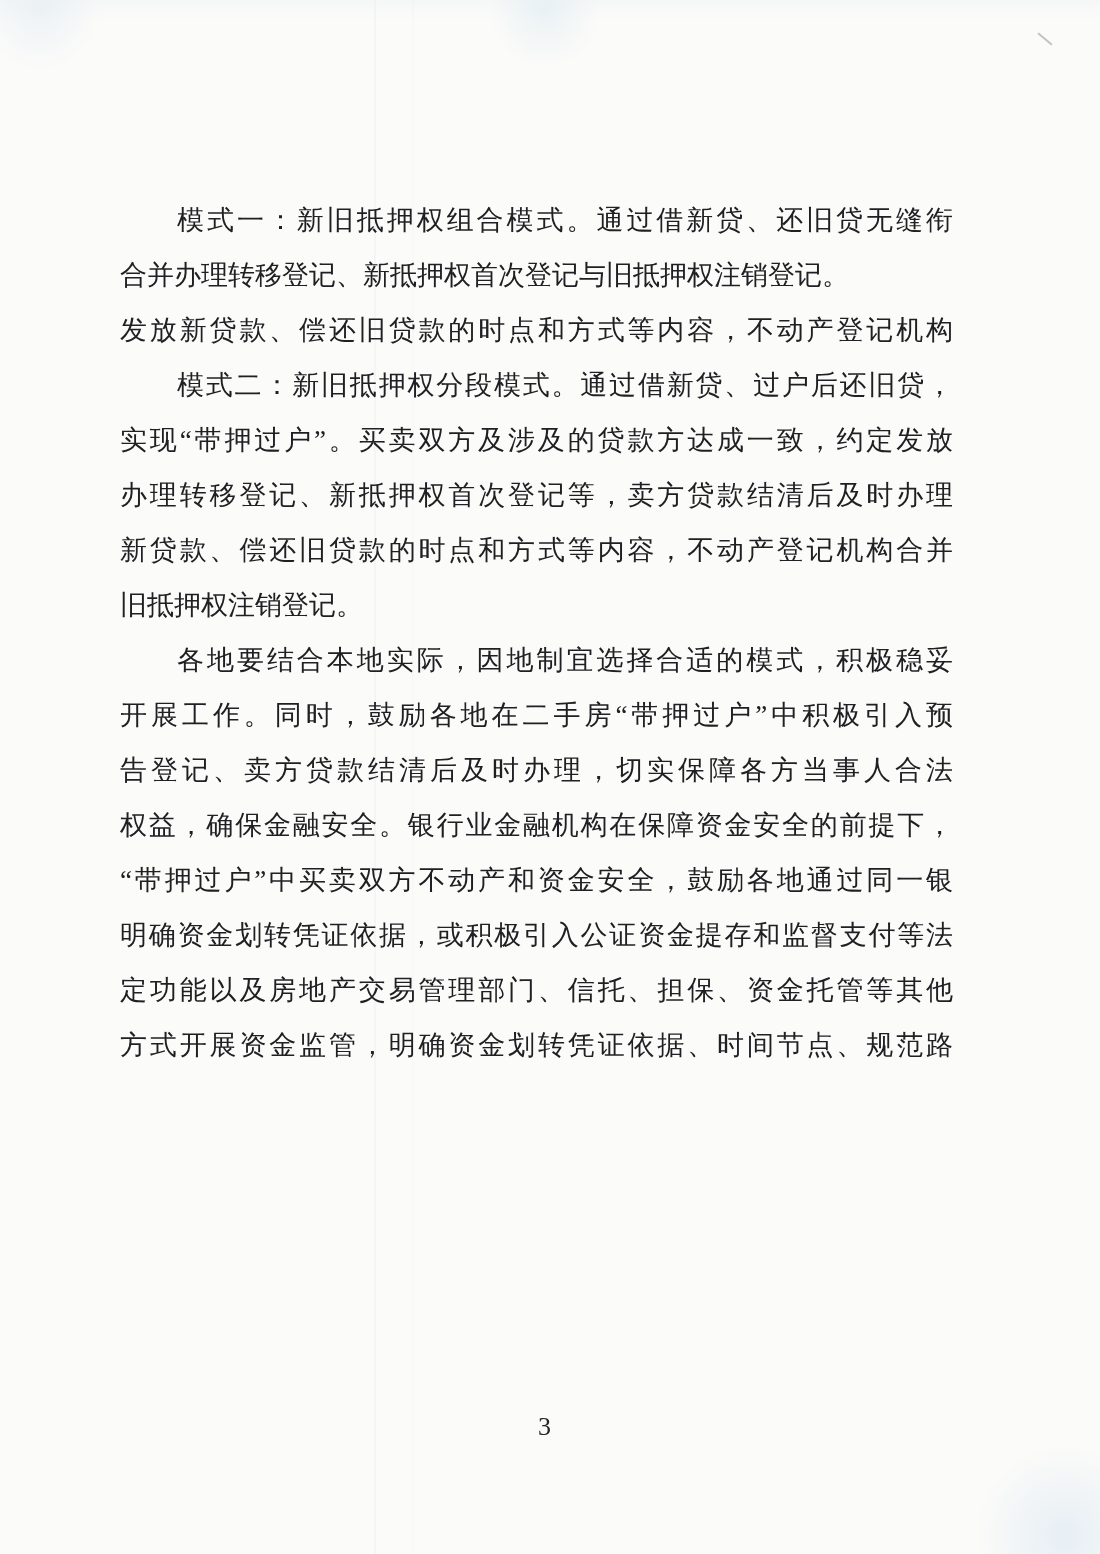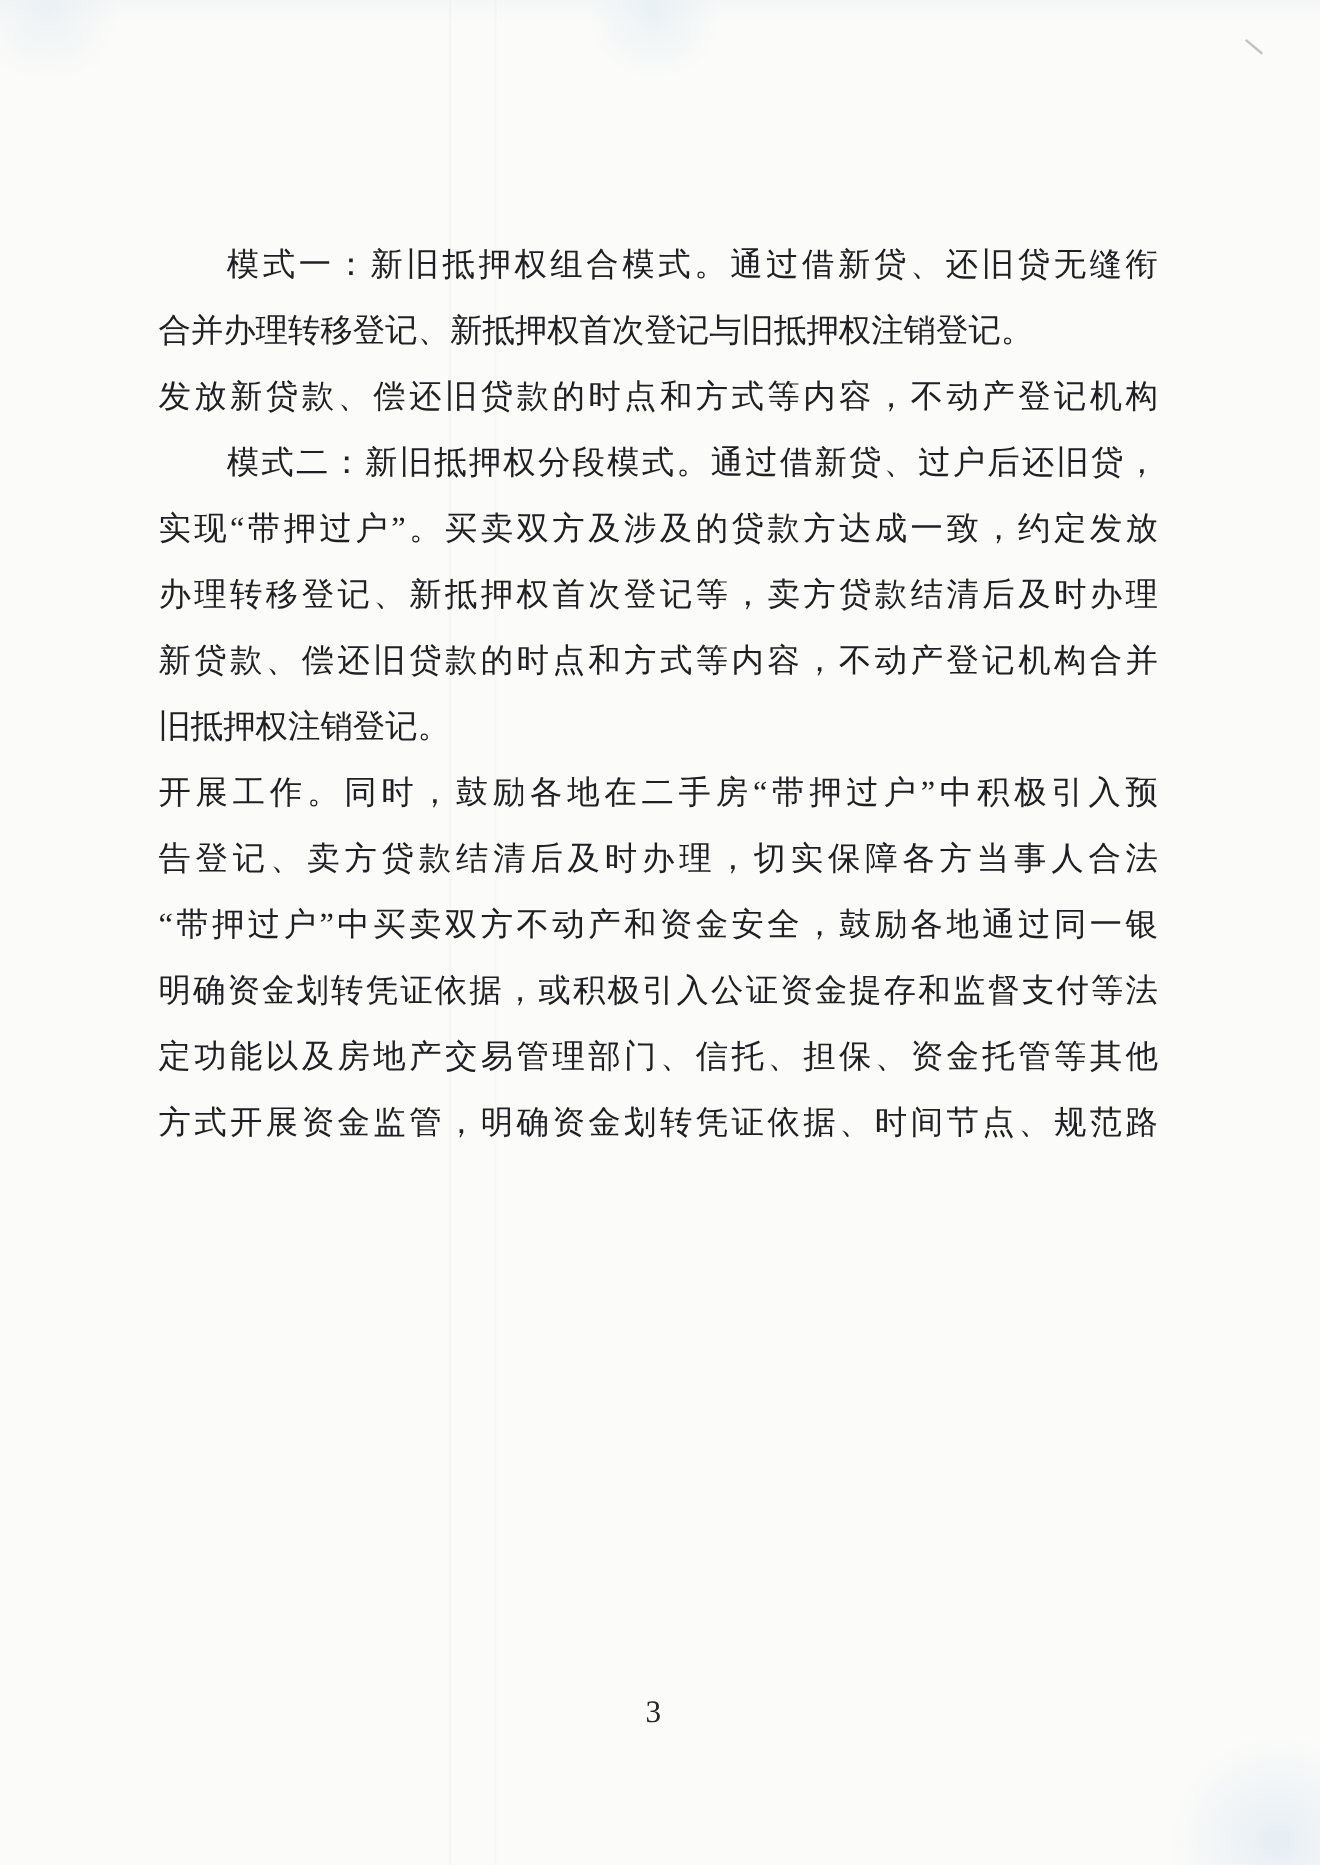--- a/index.html
+++ b/index.html
@@ -36,21 +36,21 @@
     position: absolute;
     left: 1036px;
     top: 38px;
     width: 18px;
     height: 0;
     border-top: 2px solid rgba(145, 150, 155, 0.55);
     transform: rotate(40deg);
   }
   .content {
     position: absolute;
-    left: 132px;
+    left: 120px;
     top: 193px;
     width: 833px;
     color: #202024;
     font-size: 27px;
   }
   .paragraph {
     margin: 0;
     padding: 0;
   }
   .line {
@@ -97,22 +97,24 @@
         <div class="line justify">发放新贷款、偿还旧贷款的时点和方式等内容，不动产登记机构</div>
       </div>
       <div class="paragraph">
         <div class="line justify indent">模式二：新旧抵押权分段模式。通过借新贷、过户后还旧贷，</div>
         <div class="line justify">实现“带押过户”。买卖双方及涉及的贷款方达成一致，约定发放</div>
         <div class="line justify">办理转移登记、新抵押权首次登记等，卖方贷款结清后及时办理</div>
         <div class="line justify">新贷款、偿还旧贷款的时点和方式等内容，不动产登记机构合并</div>
         <div class="line plain">旧抵押权注销登记。</div>
       </div>
       <div class="paragraph">
+        <div class="line justify indent">各地要结合本地实际，因地制宜选择合适的模式，积极稳妥</div>
         <div class="line justify">开展工作。同时，鼓励各地在二手房“带押过户”中积极引入预</div>
         <div class="line justify">告登记、卖方贷款结清后及时办理，切实保障各方当事人合法</div>
+        <div class="line justify">权益，确保金融安全。银行业金融机构在保障资金安全的前提下，</div>
         <div class="line justify">“带押过户”中买卖双方不动产和资金安全，鼓励各地通过同一银</div>
         <div class="line justify">明确资金划转凭证依据，或积极引入公证资金提存和监督支付等法</div>
         <div class="line justify">定功能以及房地产交易管理部门、信托、担保、资金托管等其他</div>
         <div class="line justify">方式开展资金监管，明确资金划转凭证依据、时间节点、规范路</div>
       </div>
     </div>
 
   <div class="pagenum">3</div>
 </div>
 

